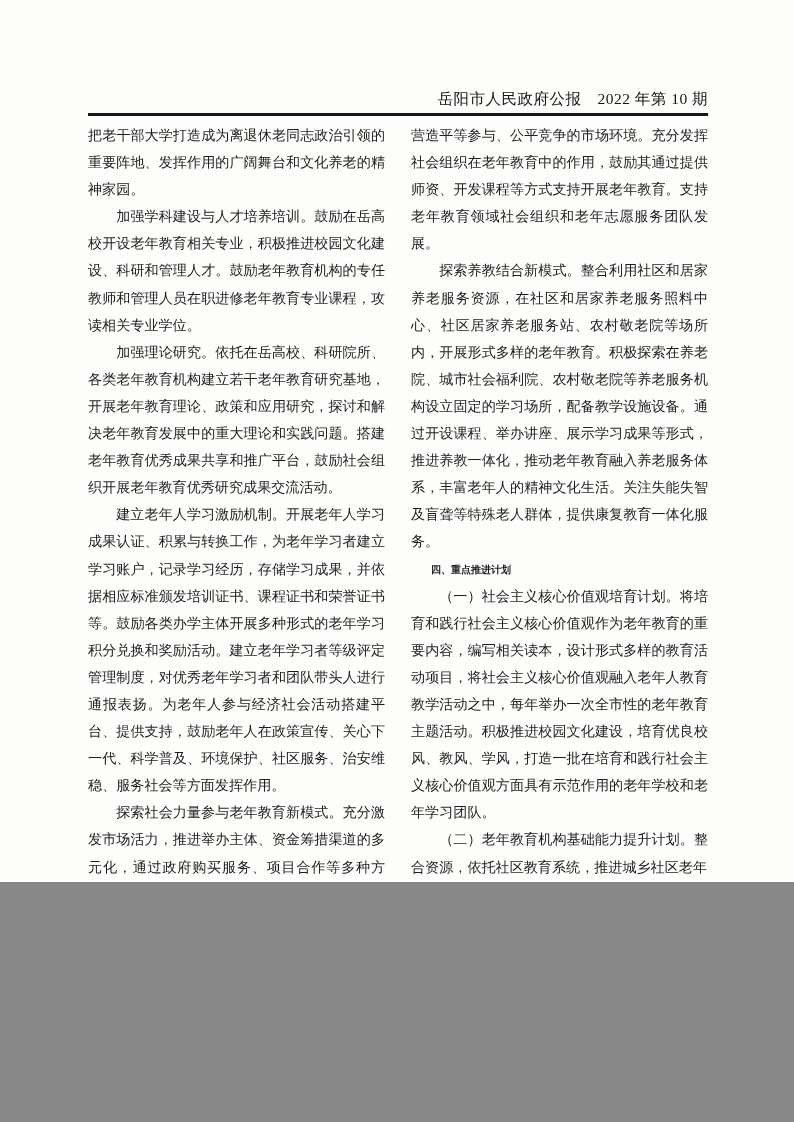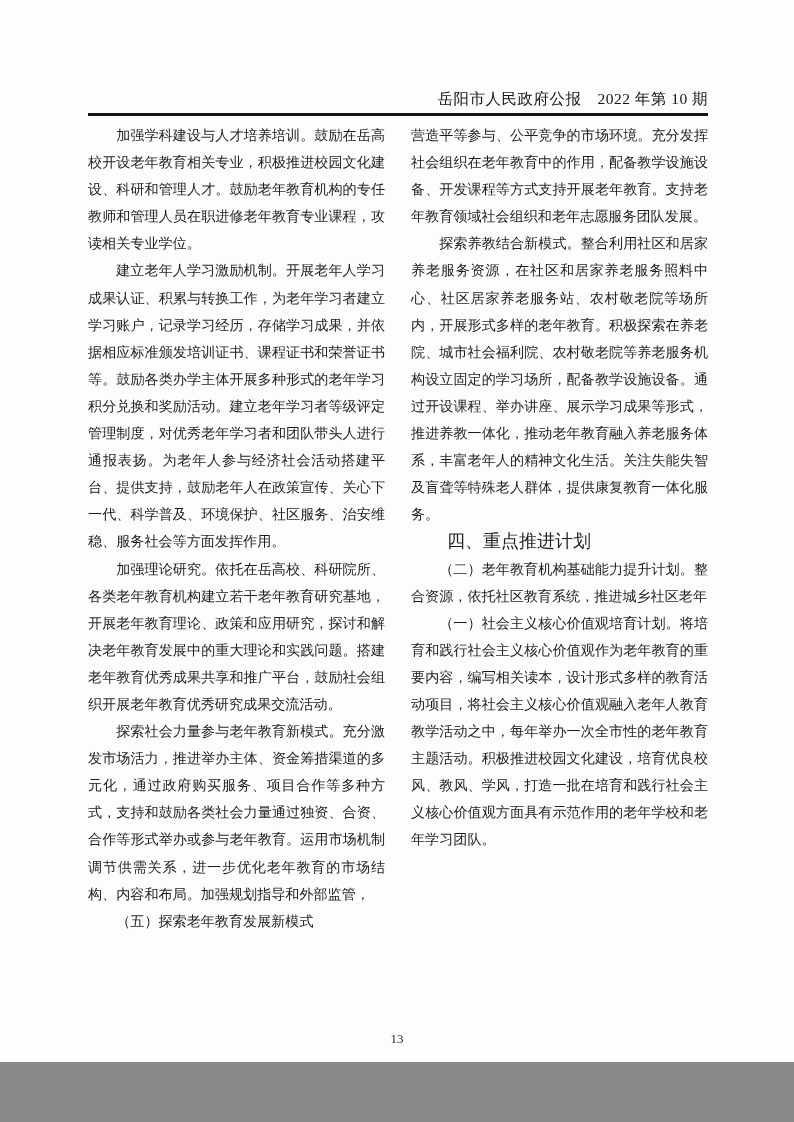--- a/index.html
+++ b/index.html
@@ -4,21 +4,21 @@
 <style>
   html, body {
     margin: 0;
     padding: 0;
     background: #888;
     font-family: "Liberation Serif", "DejaVu Serif", serif;
   }
   .sheet {
     position: relative;
     width: 794px;
-    height: 1062px;
+    height: 882px;
     margin: 0 auto;
     background: #fdfdfc;
     overflow: hidden;
     color: #1d1d1d;
   }
   .masthead {
     position: absolute;
     top: 89px;
     left: 88px;
     width: 620px;
@@ -50,23 +50,23 @@
   .col p {
     margin: 0;
     font-size: 14.1px;
     line-height: 27.1px;
     text-align: justify;
     letter-spacing: 0;
     color: #1d1d1d;
   }
   .col p.indent { text-indent: 2em; }
   .col p.bold {
-    font-weight: normal;
+    font-weight: bold;
     font-family: "Liberation Sans", "DejaVu Sans", sans-serif;
-    font-size: 18px;
+    font-size: 10px;
   }
   .page-footer {
     position: absolute;
     top: 1031px;
     left: 0;
     width: 794px;
     text-align: center;
     font-size: 13px;
     color: #2a2a2a;
   }
@@ -75,30 +75,31 @@
 <body>
 
 <div class="sheet">
 
   <div class="masthead">岳阳市人民政府公报　2022 年第 10 期</div>
 
   <div class="masthead-rule"></div>
 
   <div class="columns">
     <div class="col" id="col-left">
+        <p>把老干部大学打造成为离退休老同志政治引领的重要阵地、发挥作用的广阔舞台和文化养老的精神家园。</p>
         <p class="indent">加强学科建设与人才培养培训。鼓励在岳高校开设老年教育相关专业，积极推进校园文化建设、科研和管理人才。鼓励老年教育机构的专任教师和管理人员在职进修老年教育专业课程，攻读相关专业学位。</p>
+        <p class="indent">加强理论研究。依托在岳高校、科研院所、各类老年教育机构建立若干老年教育研究基地，开展老年教育理论、政策和应用研究，探讨和解决老年教育发展中的重大理论和实践问题。搭建老年教育优秀成果共享和推广平台，鼓励社会组织开展老年教育优秀研究成果交流活动。</p>
         <p class="indent">建立老年人学习激励机制。开展老年人学习成果认证、积累与转换工作，为老年学习者建立学习账户，记录学习经历，存储学习成果，并依据相应标准颁发培训证书、课程证书和荣誉证书等。鼓励各类办学主体开展多种形式的老年学习积分兑换和奖励活动。建立老年学习者等级评定管理制度，对优秀老年学习者和团队带头人进行通报表扬。为老年人参与经济社会活动搭建平台、提供支持，鼓励老年人在政策宣传、关心下一代、科学普及、环境保护、社区服务、治安维稳、服务社会等方面发挥作用。</p>
-        <p class="indent">加强理论研究。依托在岳高校、科研院所、各类老年教育机构建立若干老年教育研究基地，开展老年教育理论、政策和应用研究，探讨和解决老年教育发展中的重大理论和实践问题。搭建老年教育优秀成果共享和推广平台，鼓励社会组织开展老年教育优秀研究成果交流活动。</p>
         <p class="indent">探索社会力量参与老年教育新模式。充分激发市场活力，推进举办主体、资金筹措渠道的多元化，通过政府购买服务、项目合作等多种方式，支持和鼓励各类社会力量通过独资、合资、合作等形式举办或参与老年教育。运用市场机制调节供需关系，进一步优化老年教育的市场结构、内容和布局。加强规划指导和外部监管，</p>
         <p class="indent">（五）探索老年教育发展新模式</p>
       </div>
     <div class="col" id="col-right">
-        <p>营造平等参与、公平竞争的市场环境。充分发挥社会组织在老年教育中的作用，配备教学设施设备、开发课程等方式支持开展老年教育。支持老年教育领域社会组织和老年志愿服务团队发展。</p>
+        <p>营造平等参与、公平竞争的市场环境。充分发挥社会组织在老年教育中的作用，鼓励其通过提供师资、开发课程等方式支持开展老年教育。支持老年教育领域社会组织和老年志愿服务团队发展。</p>
         <p class="indent">探索养教结合新模式。整合利用社区和居家养老服务资源，在社区和居家养老服务照料中心、社区居家养老服务站、农村敬老院等场所内，开展形式多样的老年教育。积极探索在养老院、城市社会福利院、农村敬老院等养老服务机构设立固定的学习场所，配备教学设施设备。通过开设课程、举办讲座、展示学习成果等形式，推进养教一体化，推动老年教育融入养老服务体系，丰富老年人的精神文化生活。关注失能失智及盲聋等特殊老人群体，提供康复教育一体化服务。</p>
         <p class="indent bold">四、重点推进计划</p>
+        <p class="indent">（一）社会主义核心价值观培育计划。将培育和践行社会主义核心价值观作为老年教育的重要内容，编写相关读本，设计形式多样的教育活动项目，将社会主义核心价值观融入老年人教育教学活动之中，每年举办一次全市性的老年教育主题活动。积极推进校园文化建设，培育优良校风、教风、学风，打造一批在培育和践行社会主义核心价值观方面具有示范作用的老年学校和老年学习团队。</p>
         <p class="indent">（二）老年教育机构基础能力提升计划。整合资源，依托社区教育系统，推进城乡社区老年</p>
-        <p class="indent">（一）社会主义核心价值观培育计划。将培育和践行社会主义核心价值观作为老年教育的重要内容，编写相关读本，设计形式多样的教育活动项目，将社会主义核心价值观融入老年人教育教学活动之中，每年举办一次全市性的老年教育主题活动。积极推进校园文化建设，培育优良校风、教风、学风，打造一批在培育和践行社会主义核心价值观方面具有示范作用的老年学校和老年学习团队。</p>
       </div>
   </div>
 
   <div class="page-footer">13</div>
 
 </div>
 
 </body></html>

